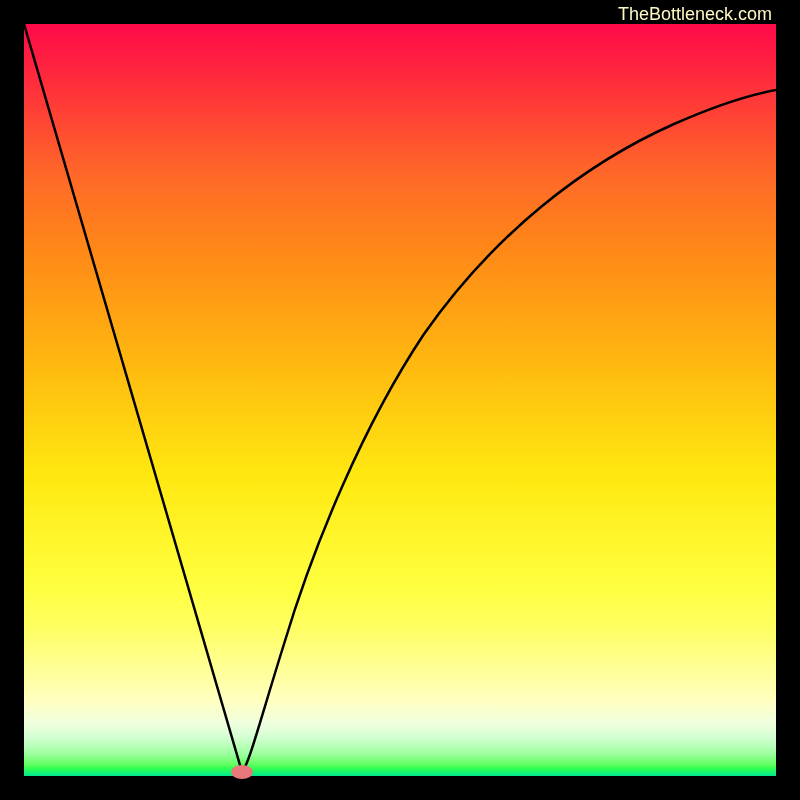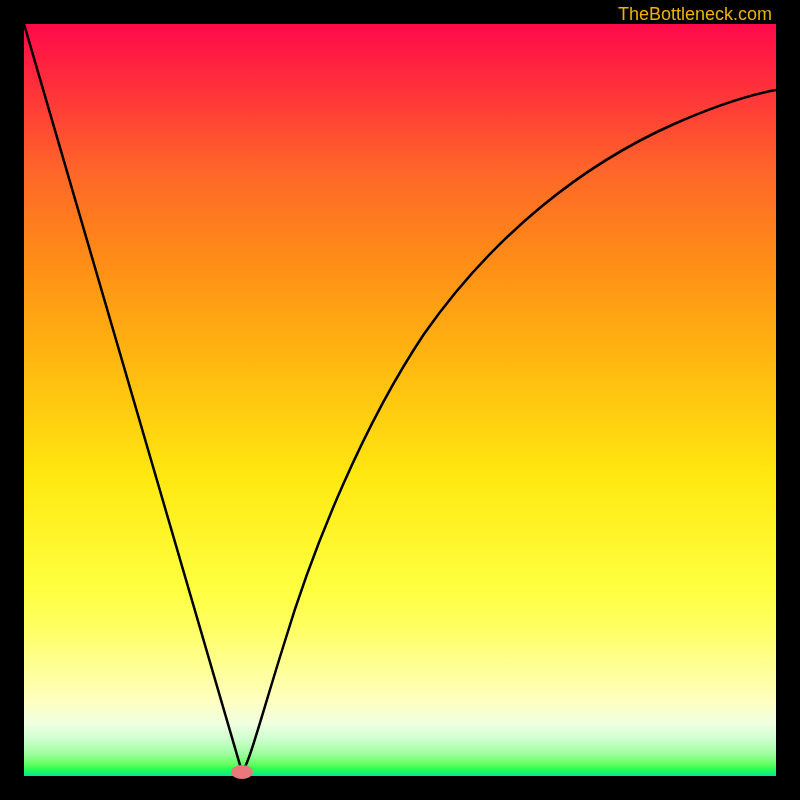--- a/index.html
+++ b/index.html
@@ -45,21 +45,21 @@
         #a0ffa0 97%,
         #60ff60 98.5%,
         #30ff50 99%,
         #00e890 100%
       );
     }
     .watermark {
       position: absolute;
       top: 4px;
       right: 28px;
-      color: #eab308;
+      color: #fef9c3;
       font-size: 18px;
       font-weight: normal;
       z-index: 10;
     }
     .curve-svg {
       position: absolute;
       top: 0;
       left: 0;
       width: 100%;
       height: 100%;

